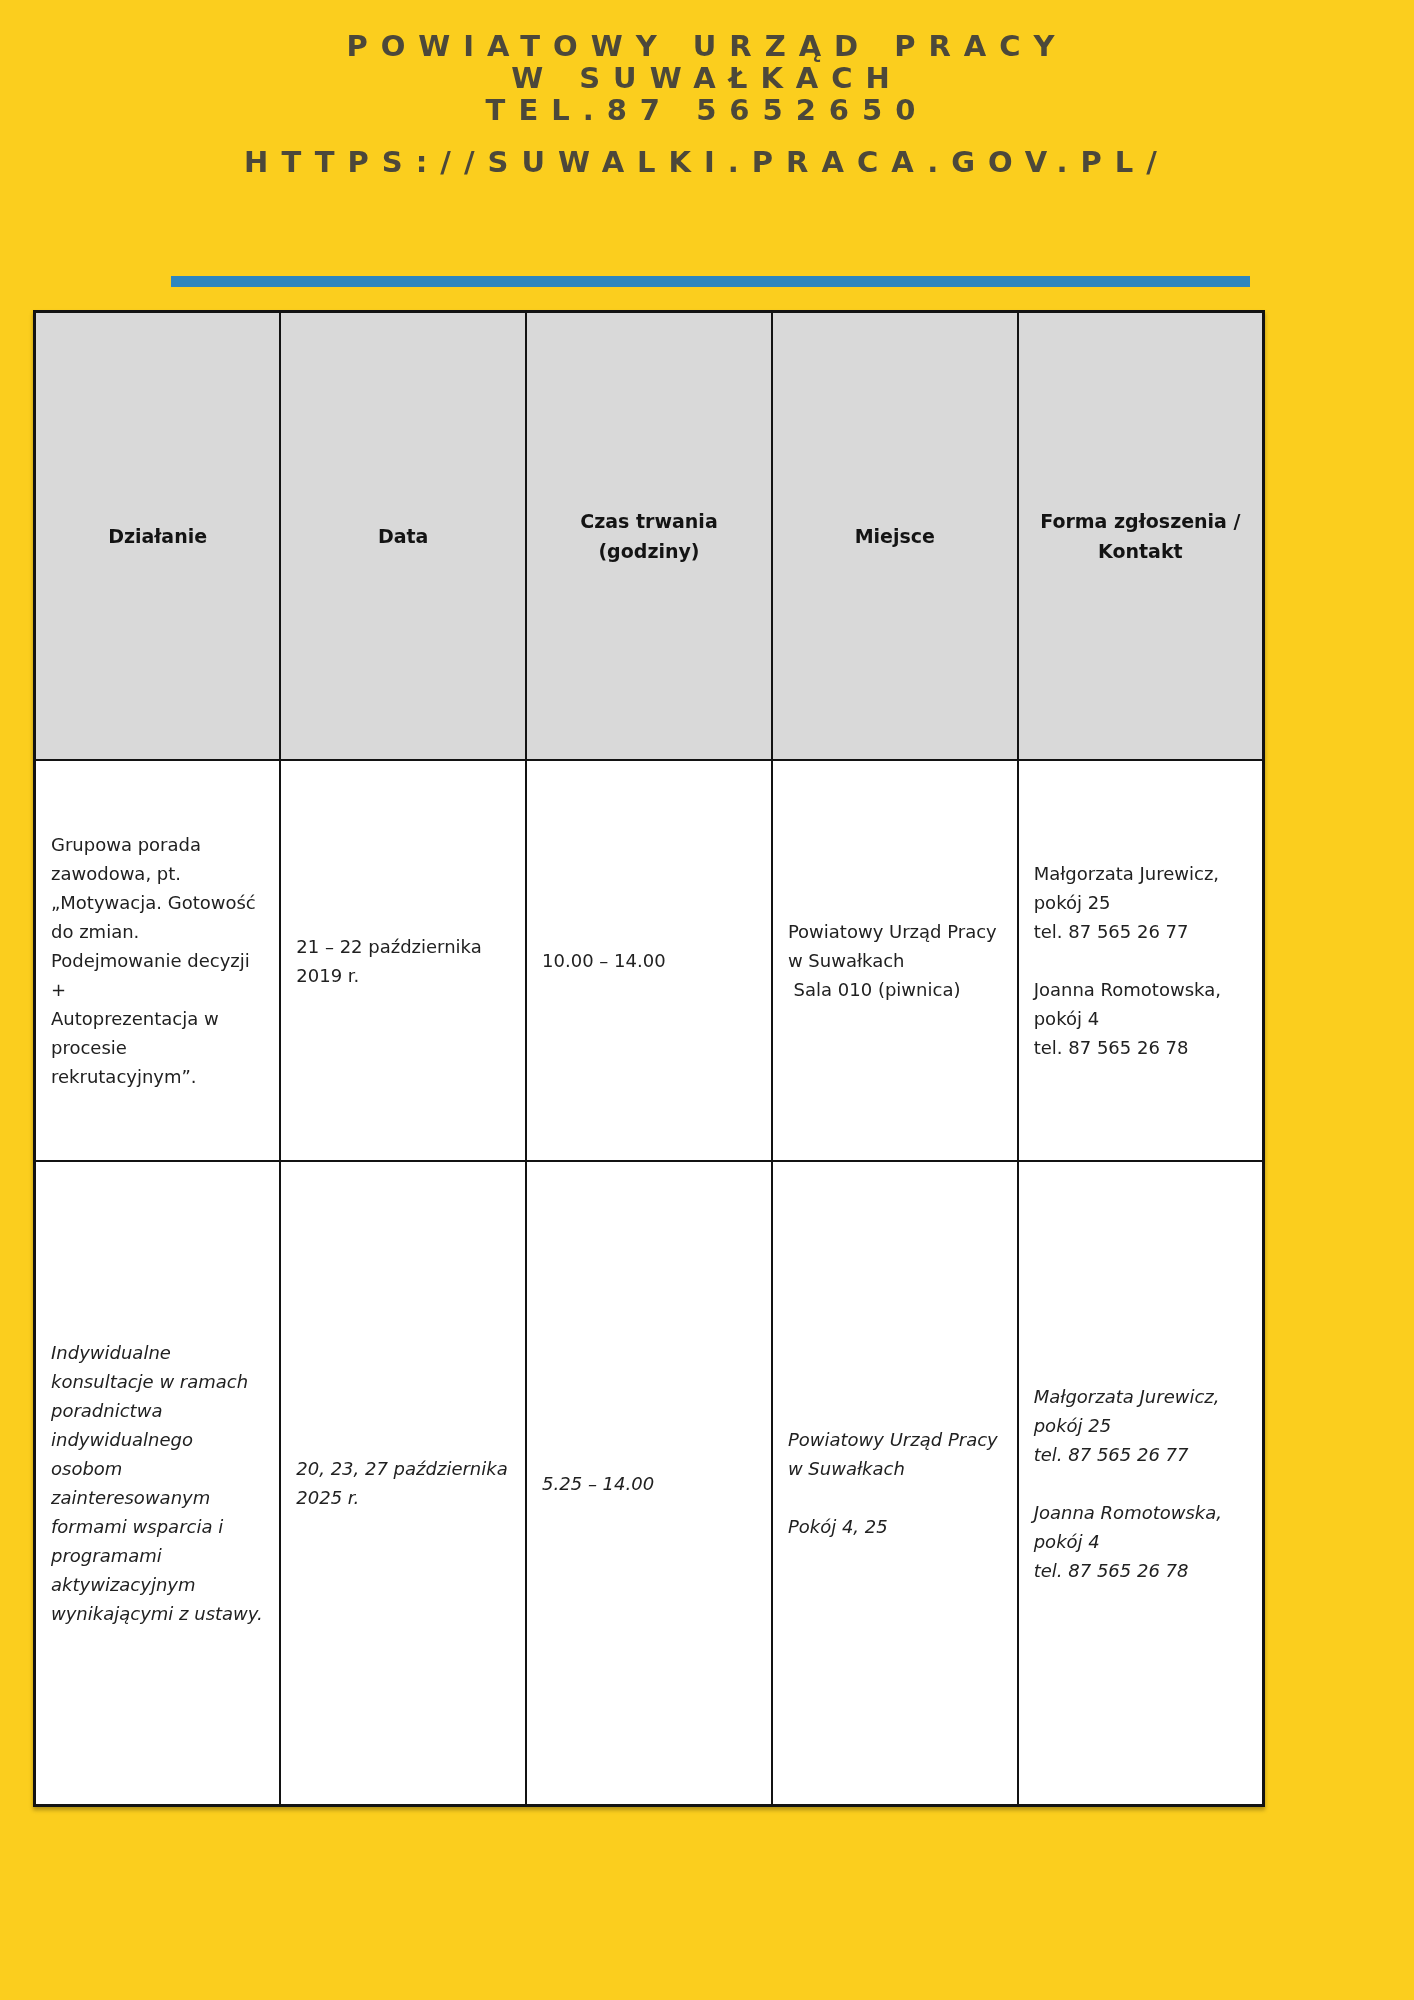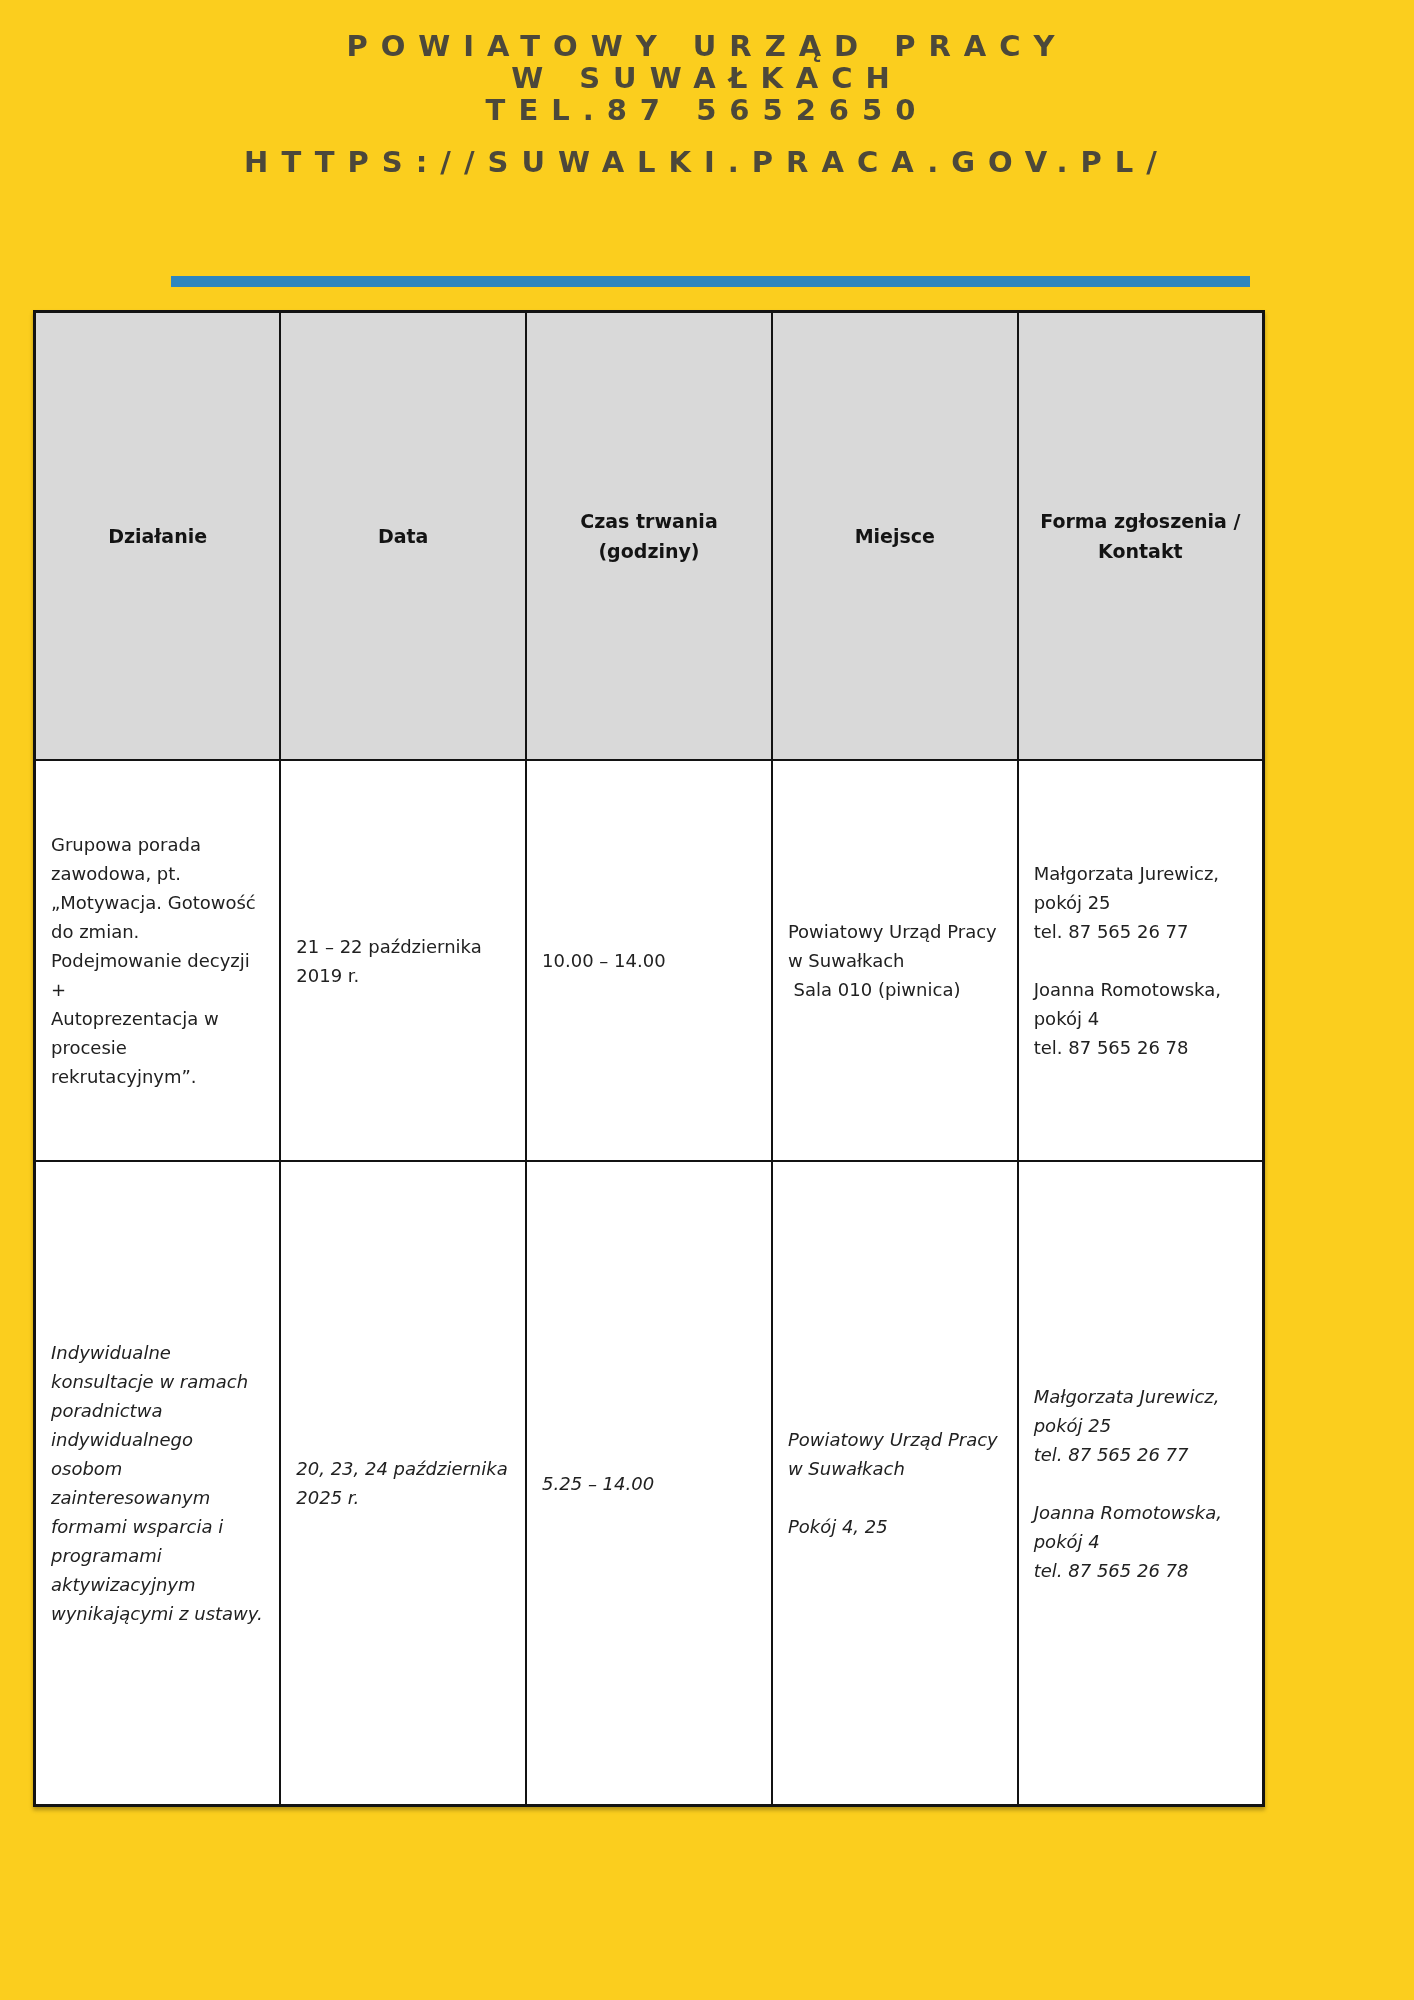--- a/index.html
+++ b/index.html
@@ -147,21 +147,21 @@
       <td>Indywidualne
 konsultacje w ramach
 poradnictwa
 indywidualnego
 osobom
 zainteresowanym
 formami wsparcia i
 programami
 aktywizacyjnym
 wynikającymi z ustawy.</td>
-      <td>20, 23, 24 października
+      <td>20, 23, 27 października
 2025 r.</td>
       <td>5.25 – 14.00</td>
       <td>Powiatowy Urząd Pracy
 w Suwałkach
 
 Pokój 4, 25</td>
       <td>Małgorzata Jurewicz,
 pokój 25
 tel. 87 565 26 77
 

